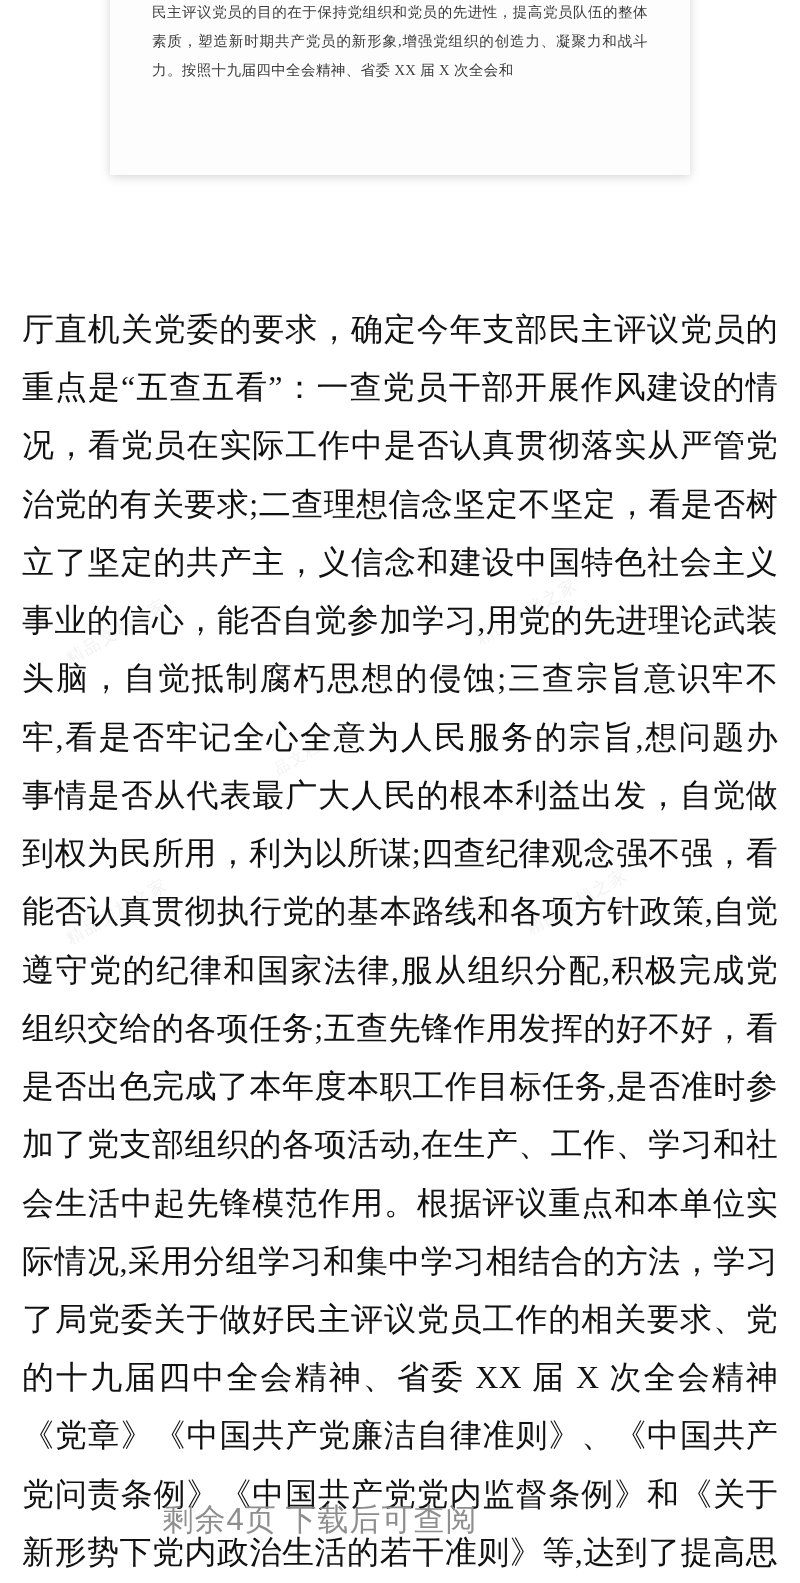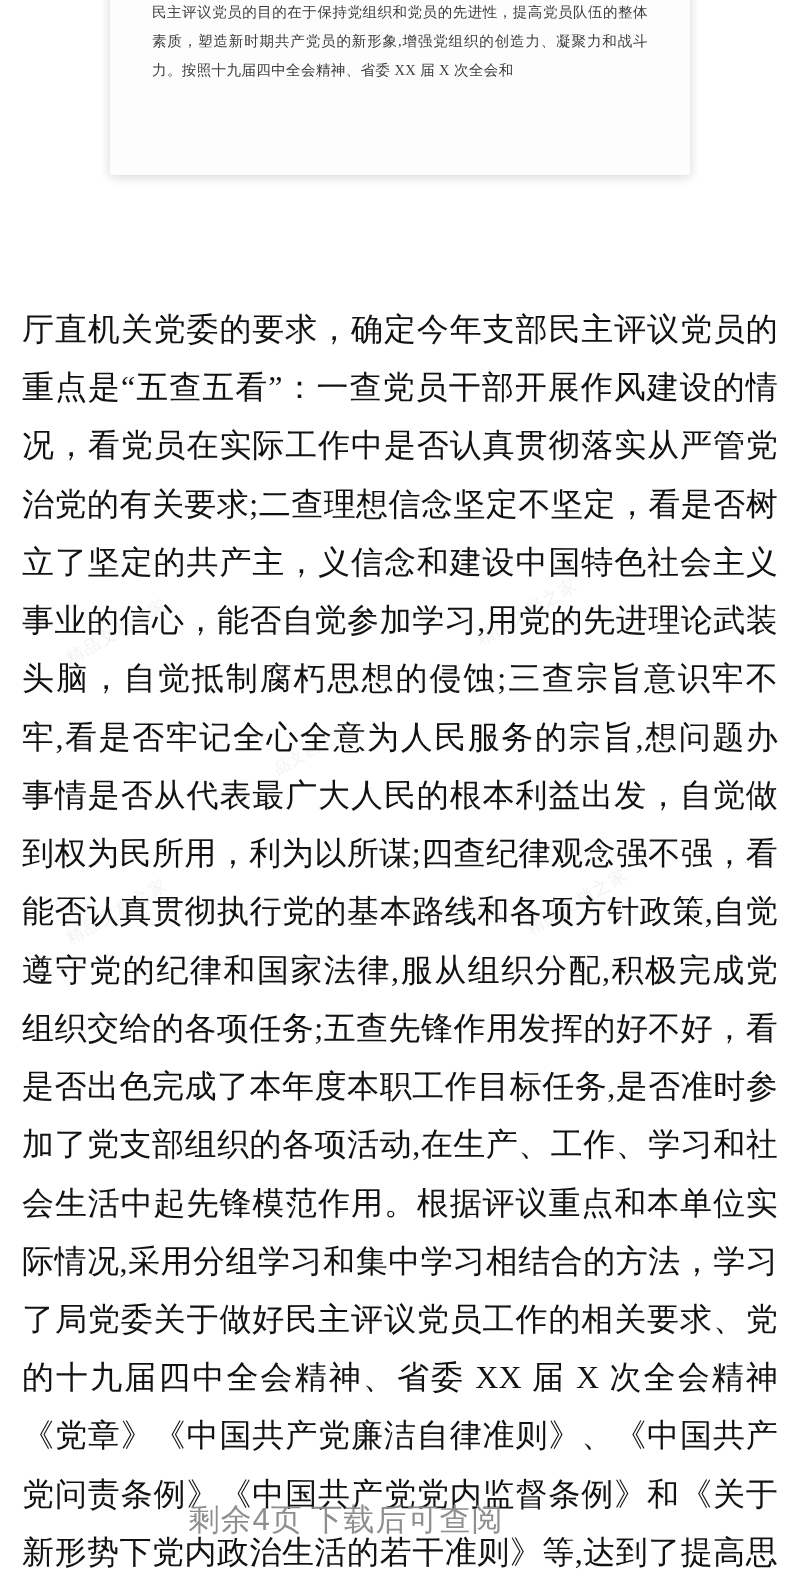--- a/index.html
+++ b/index.html
@@ -85,21 +85,20 @@
   .wm5 { left: 520px; top: 890px; }
 
   
   .footer {
     position: absolute;
     left: 0;
     bottom: 42px;
     width: 640px;
     text-align: center;
     font-family: "Liberation Sans", "DejaVu Sans", sans-serif;
-    margin-left: 26px;
   }
   .footer-text {
     display: inline-block;
     font-size: 31px;
     color: #8e8e8e;
     letter-spacing: 1px;
   }
 </style>
 </head>
 <body>

